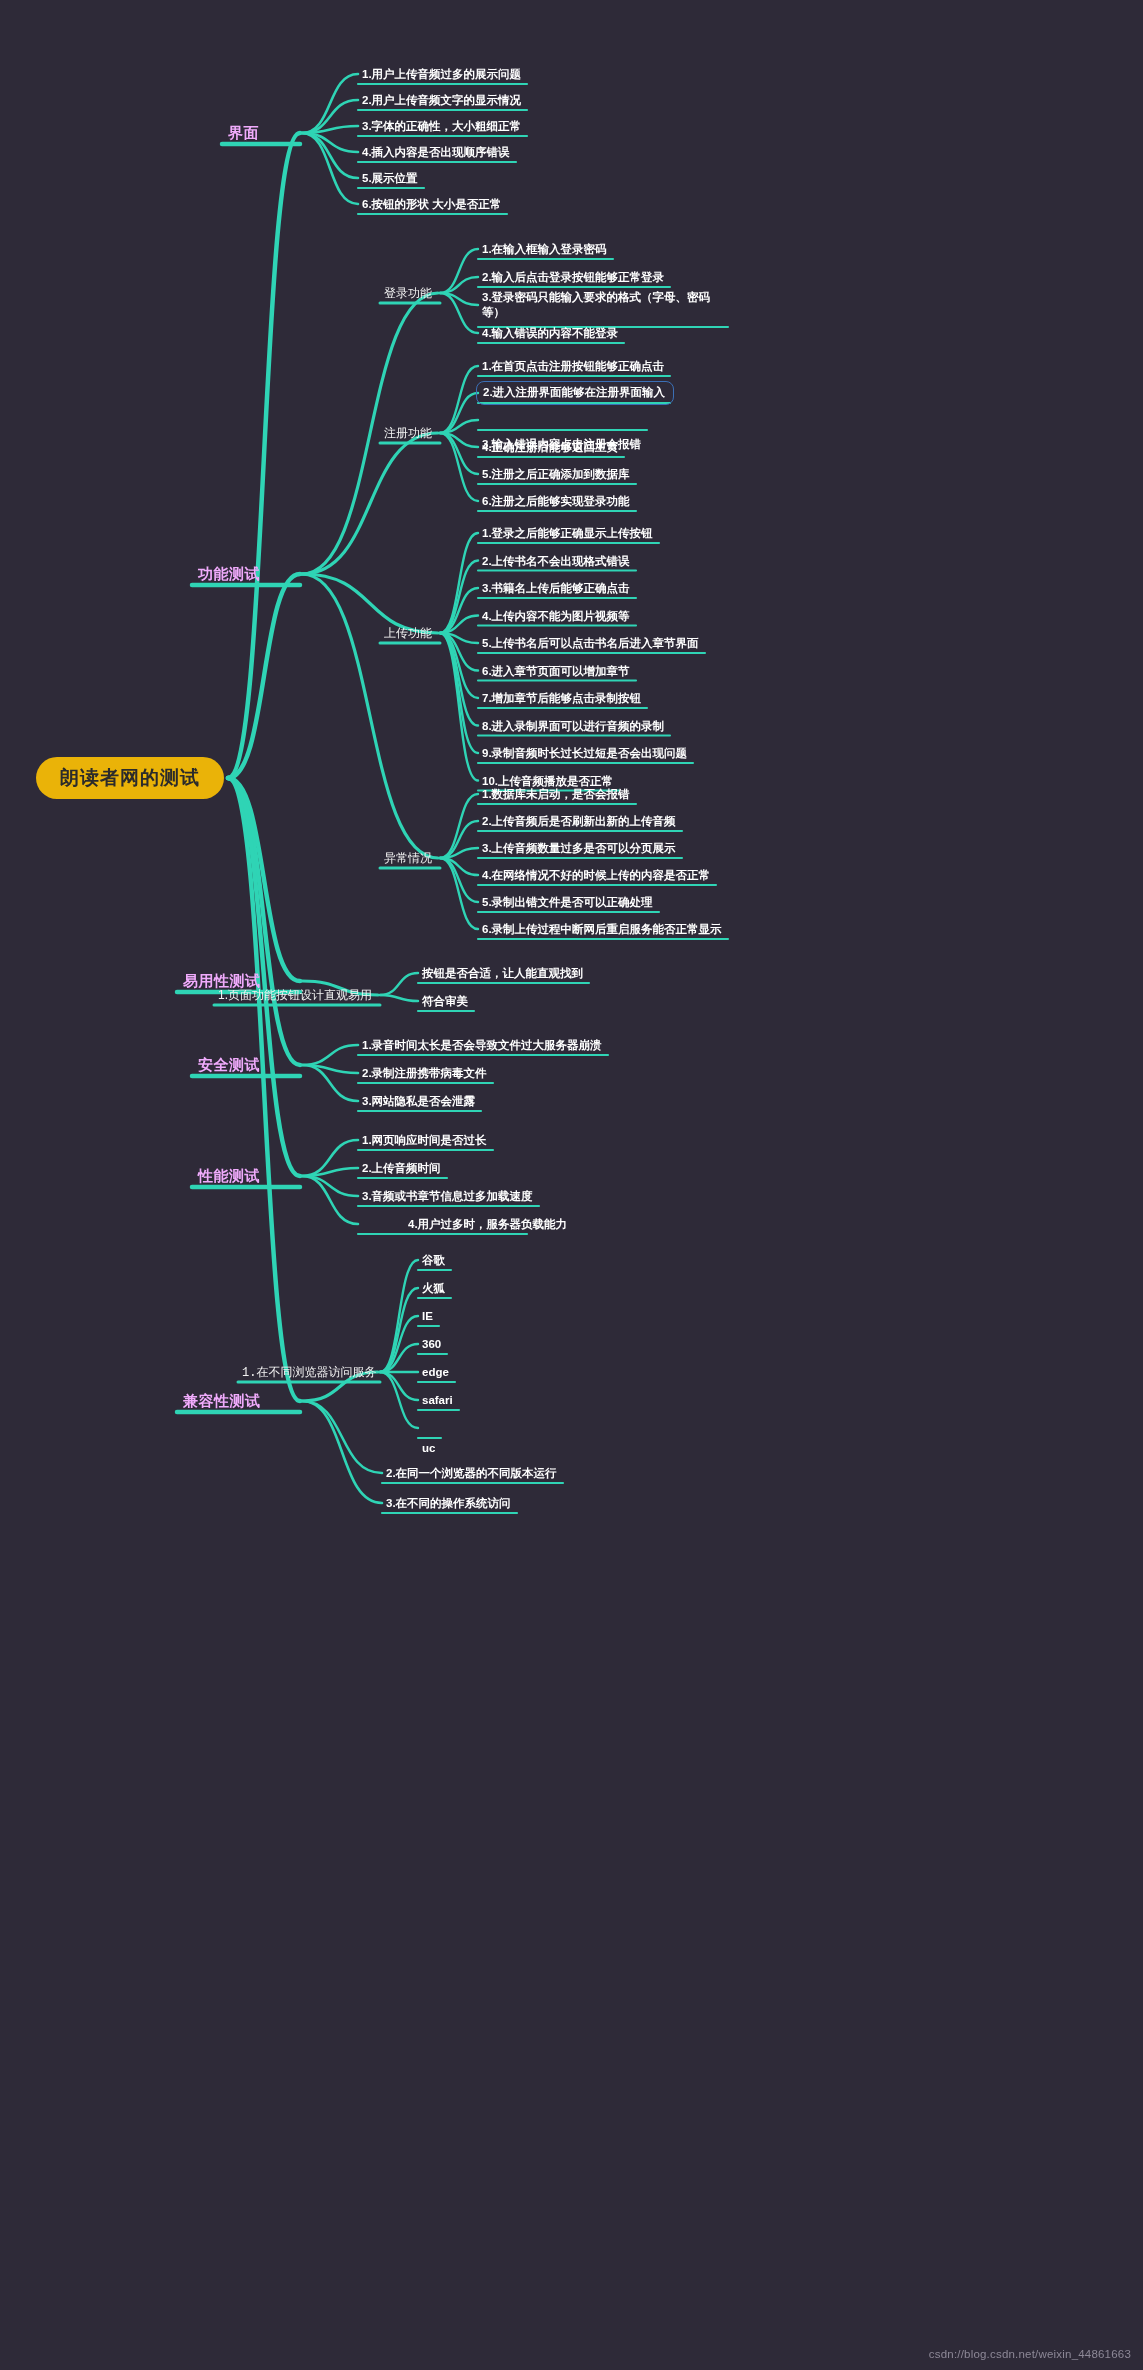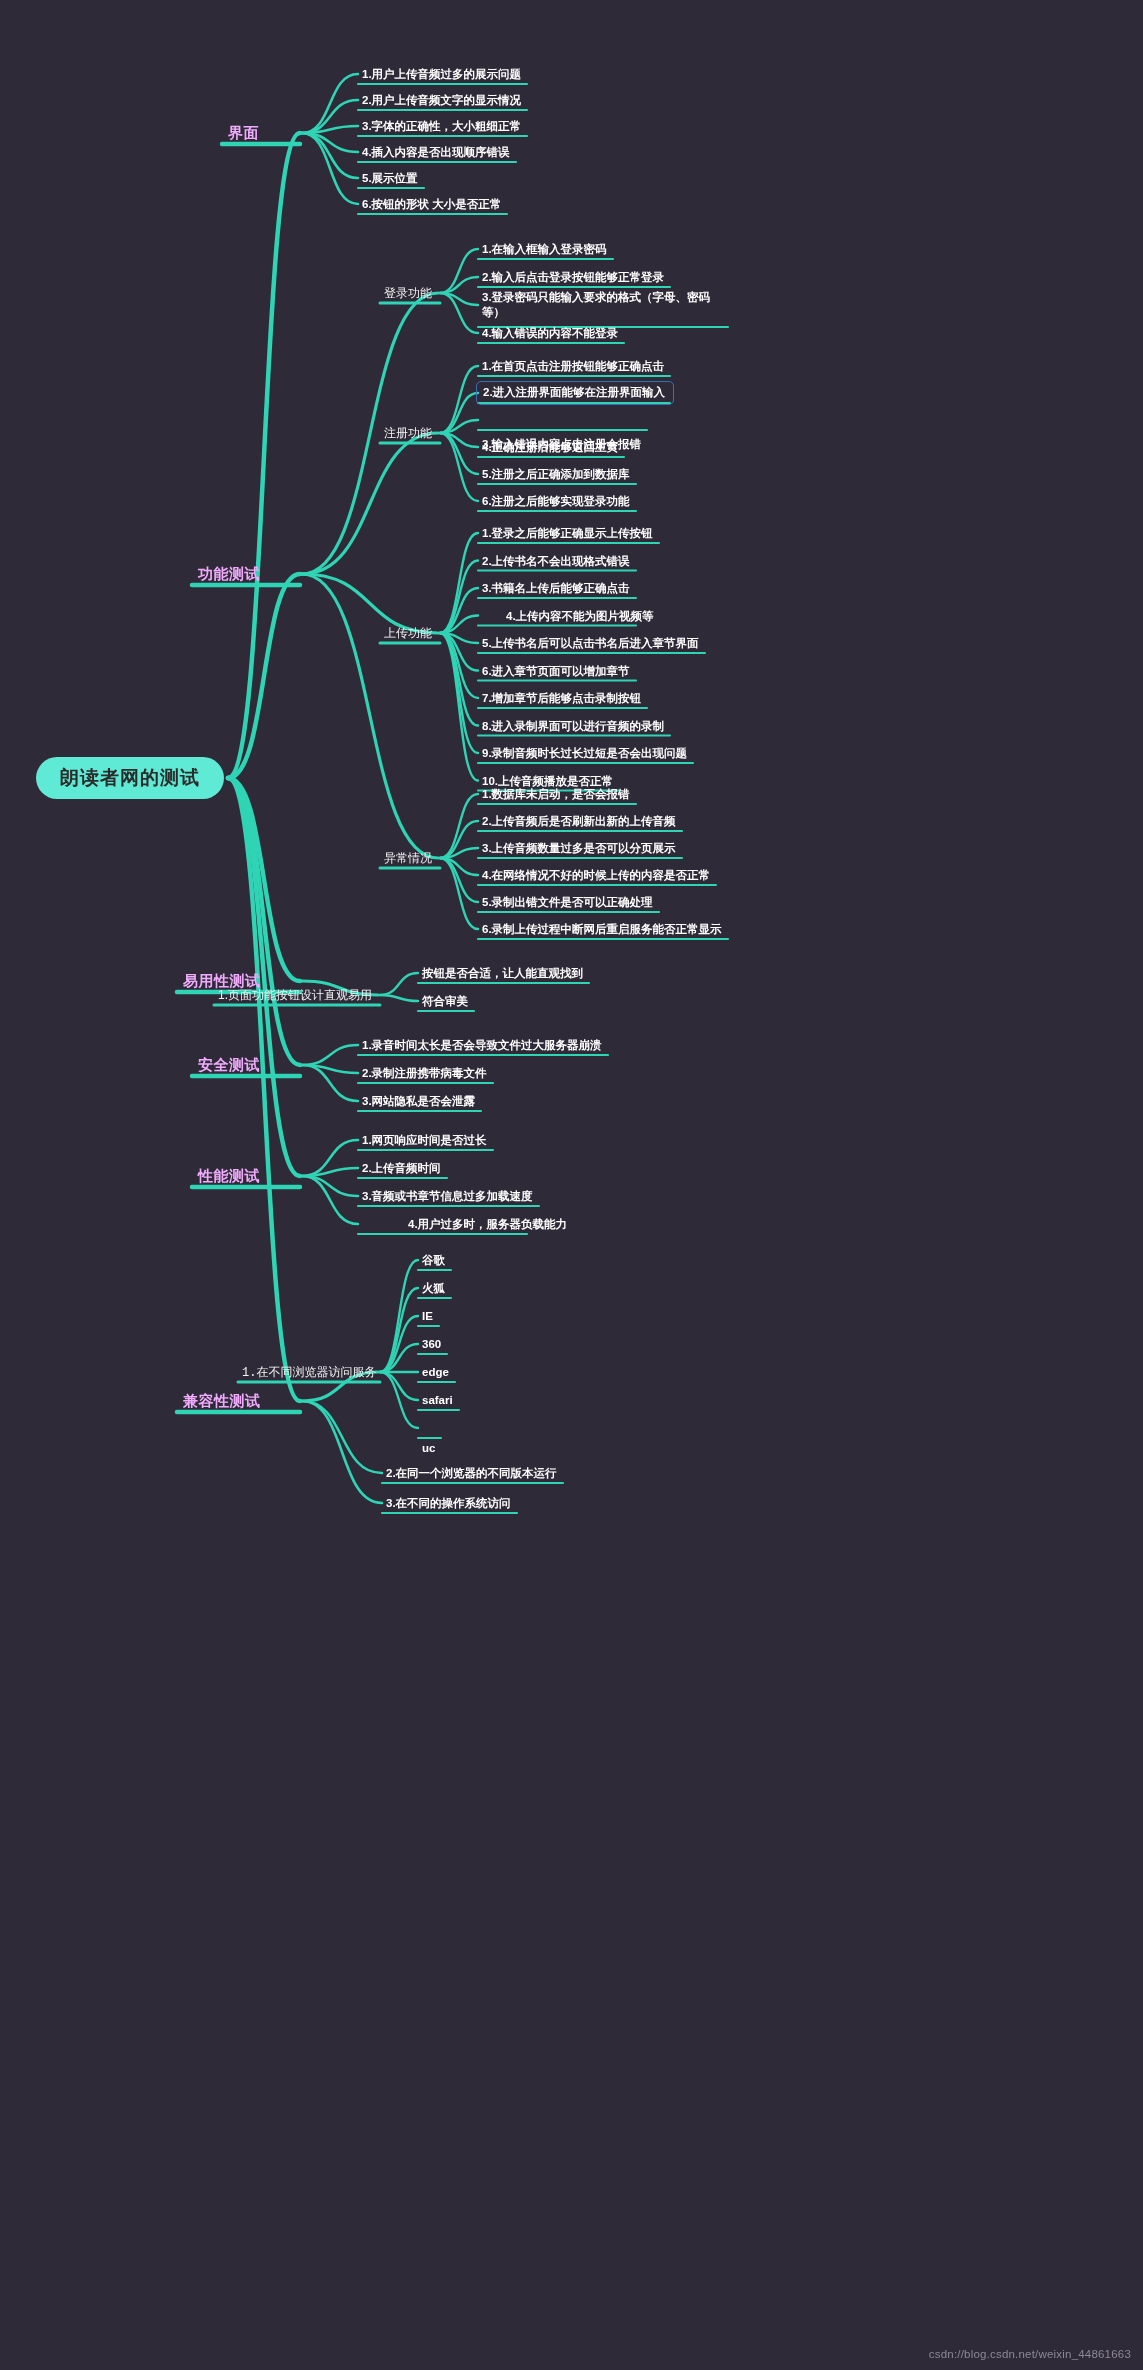--- a/index.html
+++ b/index.html
@@ -13,21 +13,21 @@
   }
   #canvas{position:absolute;inset:0;width:1143px;height:2370px;}
   svg.links{position:absolute;left:0;top:0;width:1143px;height:2370px;pointer-events:none;}
 
   .node{position:absolute;color:#ffffff;white-space:nowrap;}
 
   
   .root{
     left:36px;top:757px;
     width:188px;height:42px;
-    background:#5eead4;
+    background:#eab308;
     border-radius:21px;
     color:#2b2b2b;
     font-size:19px;font-weight:bold;
     display:flex;align-items:center;justify-content:center;
     letter-spacing:1px;
     box-shadow:0 0 0 0 rgba(0,0,0,0);
   }
 
   
   .lvl1{
@@ -203,30 +203,30 @@
       <div class="node leaf" style="left: 362px; top: 178px;">5.展示位置</div>
       <div class="node leaf" style="left: 362px; top: 204px;">6.按钮的形状 大小是否正常</div>
       <div class="node lvl1" style="left: 198px; top: 574px;">功能测试</div>
       <div class="node lvl2" style="left: 384px; top: 293px;">登录功能</div>
       <div class="node leaf" style="left: 482px; top: 249px;">1.在输入框输入登录密码</div>
       <div class="node leaf" style="left: 482px; top: 277px;">2.输入后点击登录按钮能够正常登录</div>
       <div class="node leaf wrap" style="left: 482px; top: 305px; width: 250px;">3.登录密码只能输入要求的格式（字母、密码等）</div>
       <div class="node leaf" style="left: 482px; top: 333px;">4.输入错误的内容不能登录</div>
       <div class="node lvl2" style="left: 384px; top: 433px;">注册功能</div>
       <div class="node leaf" style="left: 482px; top: 366px;">1.在首页点击注册按钮能够正确点击</div>
-      <div class="node leaf selected" style="left: 482px; top: 393px;">2.进入注册界面能够在注册界面输入</div>
+      <div class="node leaf selected" style="left: 482px; top: 393px; border-radius: 8px;">2.进入注册界面能够在注册界面输入</div>
       <div class="node leaf" style="left: 482px; top: 444px;">3.输入错误内容点击注册会报错</div>
       <div class="node leaf" style="left: 482px; top: 447px;">4.正确注册后能够返回主页</div>
       <div class="node leaf" style="left: 482px; top: 474px;">5.注册之后正确添加到数据库</div>
       <div class="node leaf" style="left: 482px; top: 501px;">6.注册之后能够实现登录功能</div>
       <div class="node lvl2" style="left: 384px; top: 633px;">上传功能</div>
       <div class="node leaf" style="left: 482px; top: 533px;">1.登录之后能够正确显示上传按钮</div>
       <div class="node leaf" style="left: 482px; top: 560.5px;">2.上传书名不会出现格式错误</div>
       <div class="node leaf" style="left: 482px; top: 588px;">3.书籍名上传后能够正确点击</div>
-      <div class="node leaf" style="left: 482px; top: 615.5px; margin-left: 24px;">4.上传内容不能为图片视频等</div>
+      <div class="node leaf" style="left: 482px; top: 615.5px;">4.上传内容不能为图片视频等</div>
       <div class="node leaf" style="left: 482px; top: 643px;">5.上传书名后可以点击书名后进入章节界面</div>
       <div class="node leaf" style="left: 482px; top: 670.5px;">6.进入章节页面可以增加章节</div>
       <div class="node leaf" style="left: 482px; top: 698px;">7.增加章节后能够点击录制按钮</div>
       <div class="node leaf" style="left: 482px; top: 725.5px;">8.进入录制界面可以进行音频的录制</div>
       <div class="node leaf" style="left: 482px; top: 753px;">9.录制音频时长过长过短是否会出现问题</div>
       <div class="node leaf" style="left: 482px; top: 780.5px;">10.上传音频播放是否正常</div>
       <div class="node lvl2" style="left: 384px; top: 858px;">异常情况</div>
       <div class="node leaf" style="left: 482px; top: 794px;">1.数据库未启动，是否会报错</div>
       <div class="node leaf" style="left: 482px; top: 821px;">2.上传音频后是否刷新出新的上传音频</div>
       <div class="node leaf" style="left: 482px; top: 848px;">3.上传音频数量过多是否可以分页展示</div>

